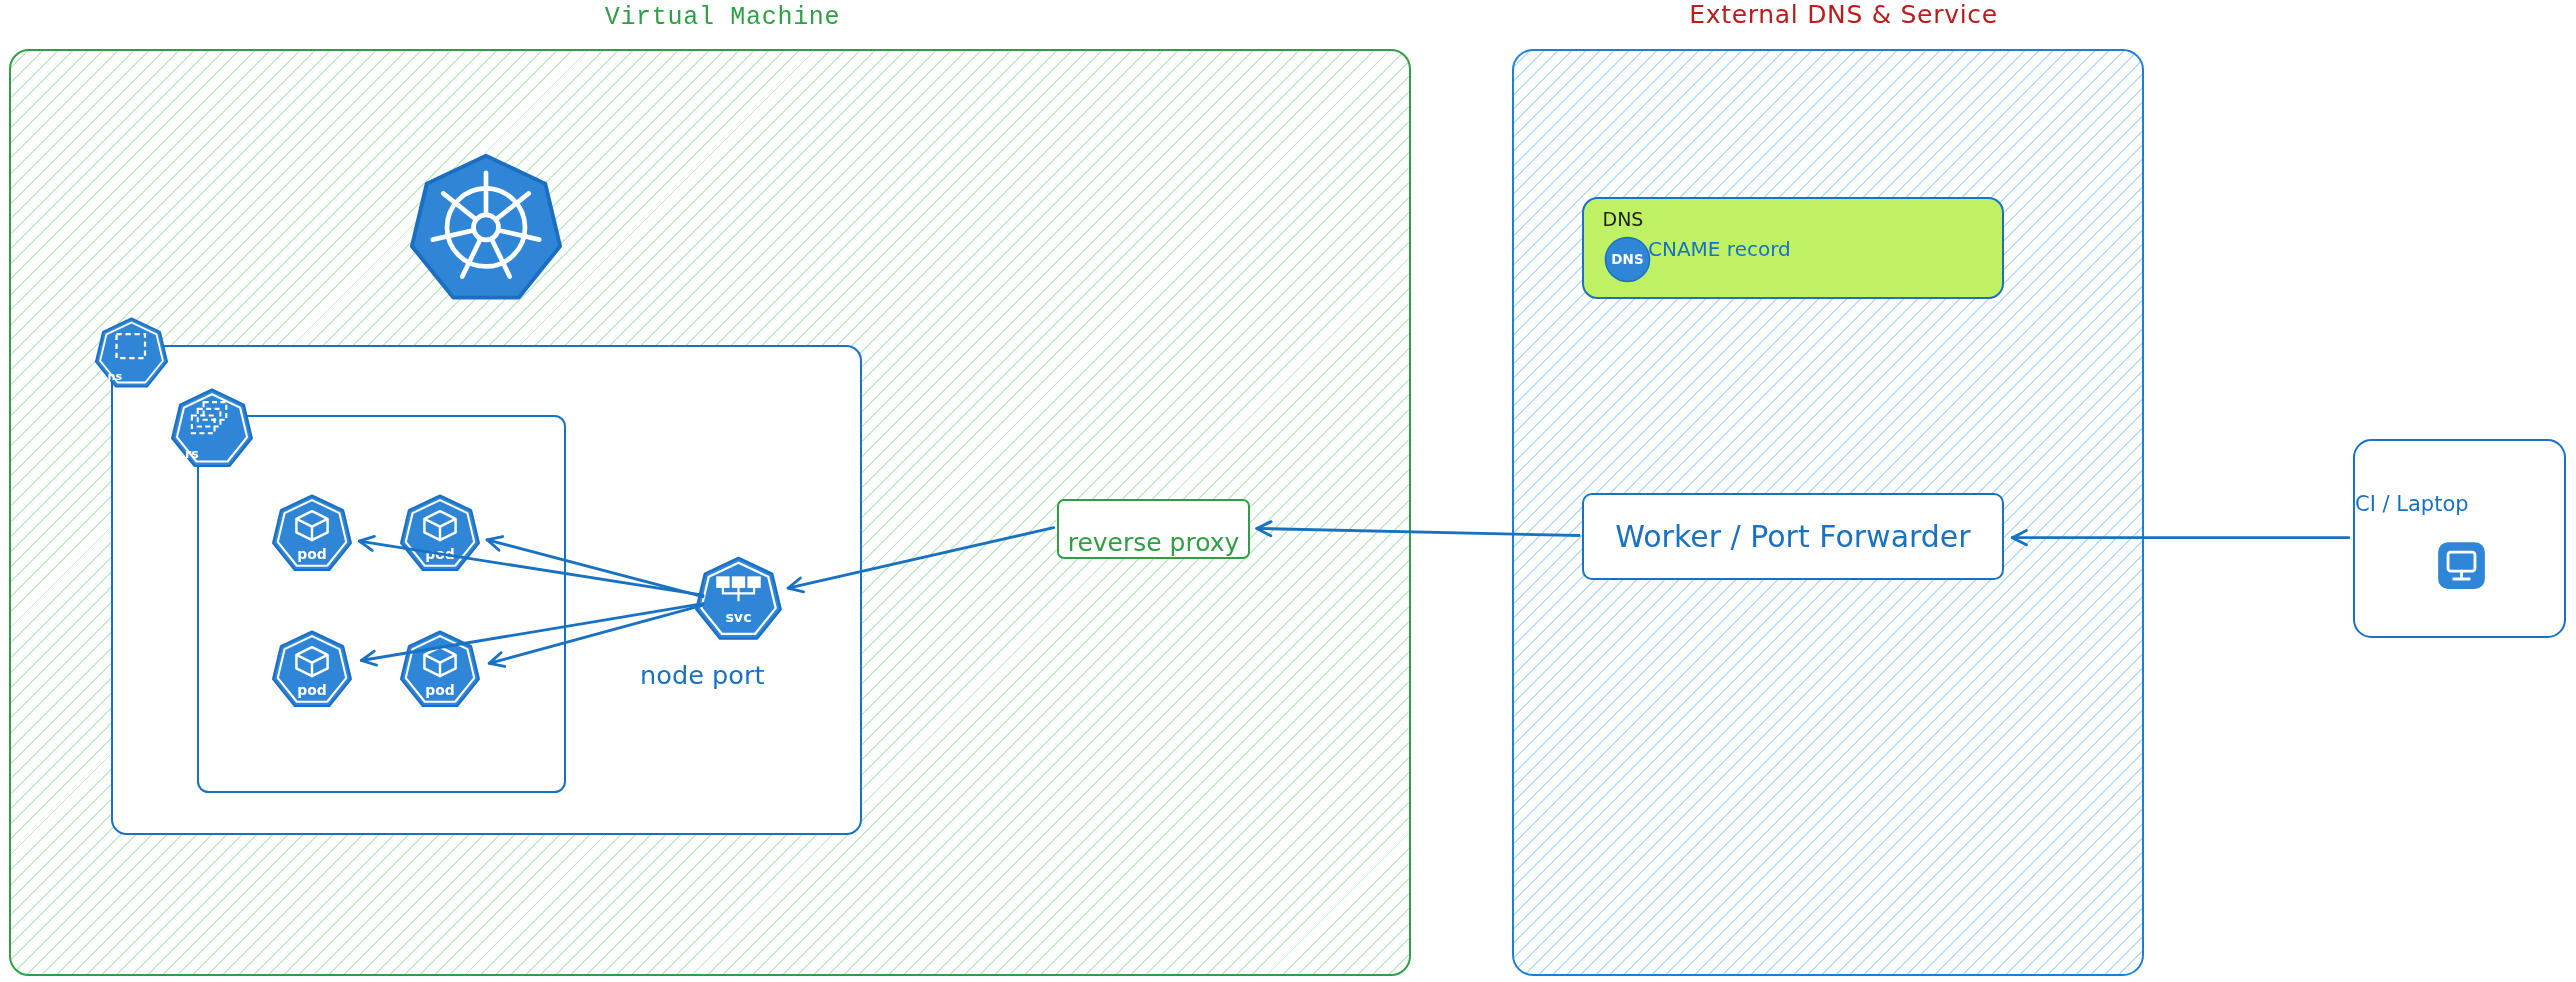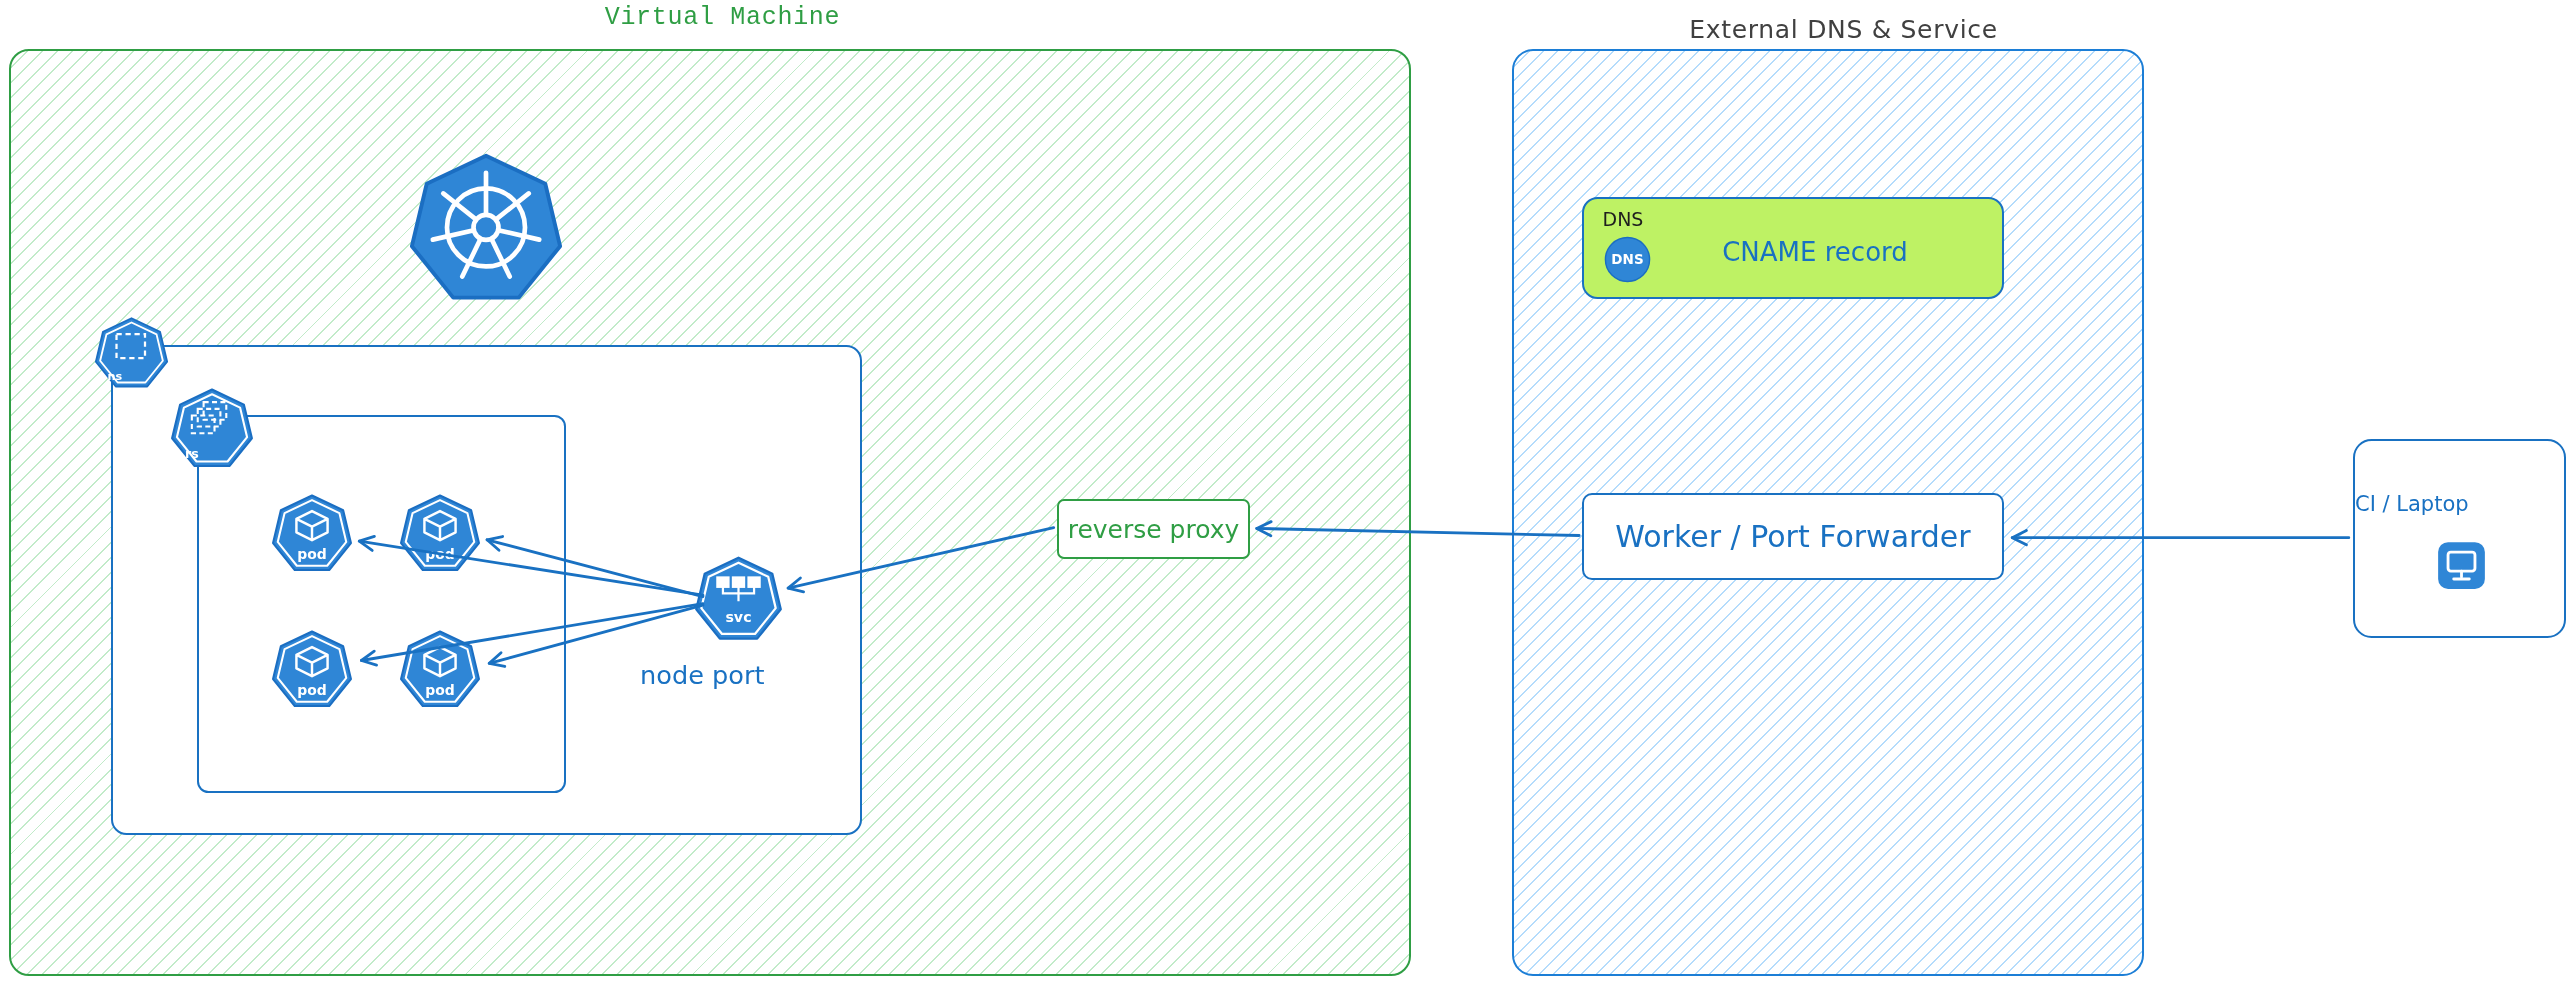--- a/index.html
+++ b/index.html
@@ -21,39 +21,39 @@
   }
   .ext-box {
     left:1512px; top:49px; width:632px; height:927px;
     border:2.1px solid #1c7ed6; border-radius:21px;
     background-image: repeating-linear-gradient(135deg,
       rgba(77,171,247,0.42) 0 1.4px, transparent 1.4px 10px);
   }
 
   .group-title { font-size:25px; text-align:center; letter-spacing:0.7px; }
   .vm-title  { left:545px;  top:2.8px; width:355px; color:#2f9e44;font-family:Liberation Mono, monospace; }
-  .ext-title { left:1666px; top:15px; width:355px; color:#404040; }
+  .ext-title { left:1666px; top:0; width:355px; color:#b91c1c; }
 
   
   .ns-box { left:111px; top:345px; width:751px; height:490px;
     background:#fff; border:2.1px solid #1971c2; border-radius:15.6px; }
   .rs-box { left:197px; top:415px; width:369px; height:378px;
     background:#fff; border:2.1px solid #1971c2; border-radius:11.4px; }
 
   .proxy-box { left:1057px; top:499px; width:193px; height:60px;
     background:#fff; border:2.1px solid #2f9e44; border-radius:7px;
-    display:flex; align-items:center; justify-content:center;
+    display:flex; align-items:flex-end; justify-content:center;
     font-size:25px; color:#2f9e44; }
 
   .dns-box { left:1582px; top:197px; width:422px; height:102px;
     background:#bef264; border:2.1px solid #1971c2; border-radius:15.6px; }
   .dns-tag { left:18.5px; top:8.5px; font-size:19px; color:#1e1e1e; }
   .dns-circle { left:20px; top:37px; }
-  .cname-label { left:64px; top:38px; width:334px; text-align:center;
-    font-size:26px; color:#1971c2; }
+  .cname-label { left:64px; top:38px; width:334px; 
+    font-size:20px; color:#1971c2; }
 
   .worker-box { left:1582px; top:493px; width:422px; height:87px;
     background:#fff; border:2.1px solid #1971c2; border-radius:10px;
     display:flex; align-items:center; justify-content:center;
     font-size:30px; color:#1971c2; }
 
   .ci-box { left:2353px; top:439px; width:213px; height:199px;
     background:#fff; border:2.1px solid #1971c2; border-radius:18.5px; }
   .ci-label { left:0; top:51px; width:100%; text-align:left;
     font-size:21px; color:#1971c2; }

